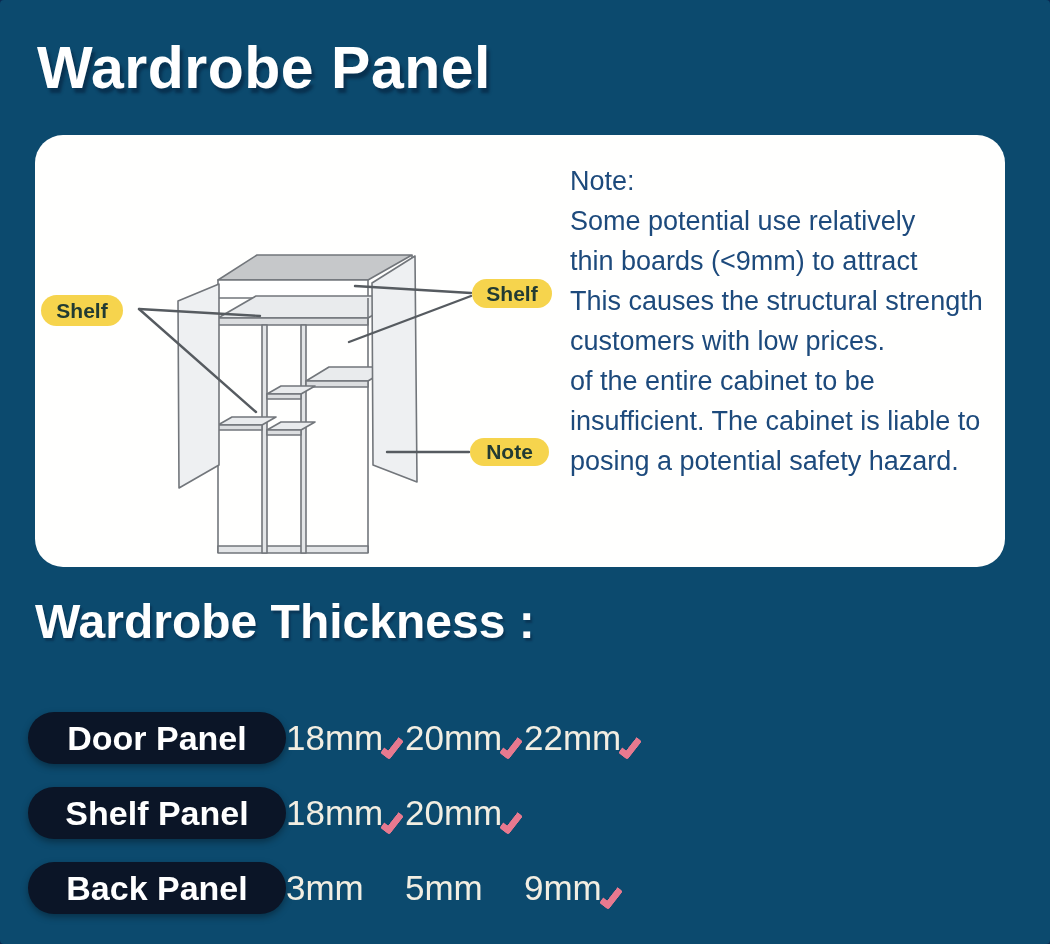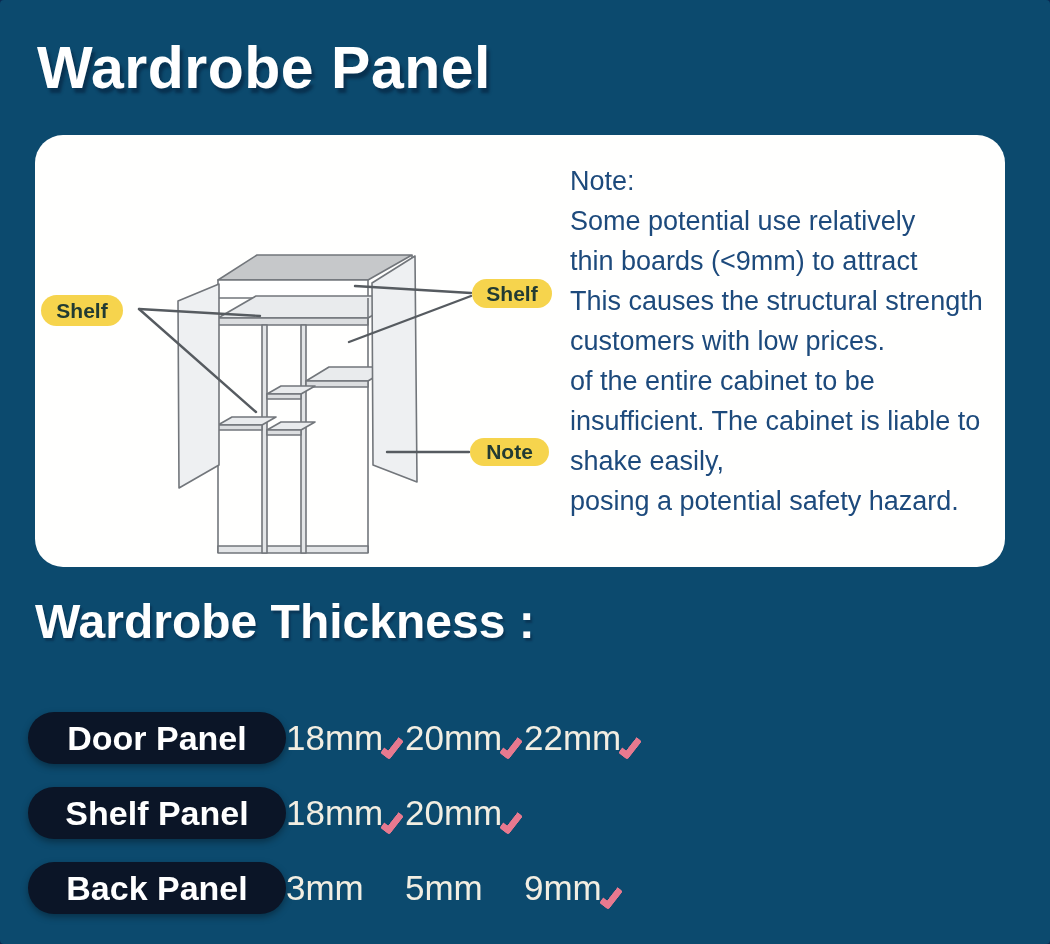--- a/index.html
+++ b/index.html
@@ -128,21 +128,20 @@
     <div class="tag tag-door">Note</div>
 
     <div class="note">
       <div>Note:</div>
       <div>Some potential use relatively</div>
       <div>thin boards (&lt;9mm) to attract</div>
       <div>This causes the structural strength</div>
       <div>customers with low prices.</div>
       <div>of the entire cabinet to be</div>
       <div>insufficient. The cabinet is liable to</div>
-      <div>shake easily,</div>
       <div>posing a potential safety hazard.</div>
     </div>
   </div>
 
   <div class="thickness-heading">Wardrobe Thickness :</div>
 
   <div class="rows">
 
     <div class="row">
       <div class="pill">Door Panel</div>

